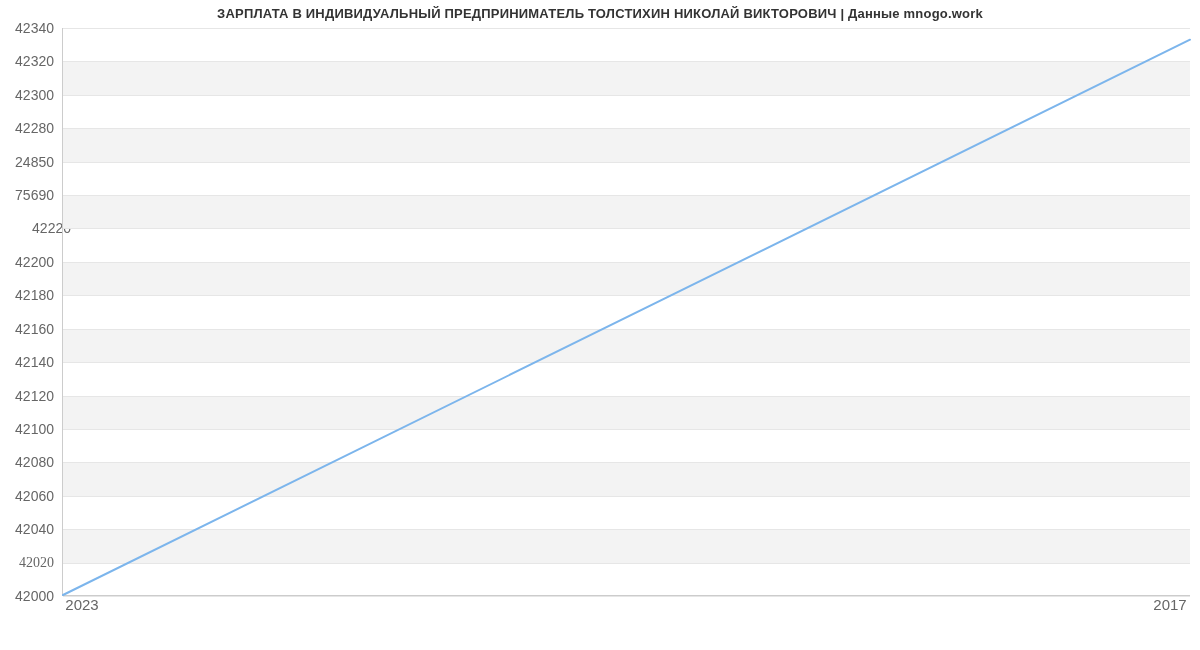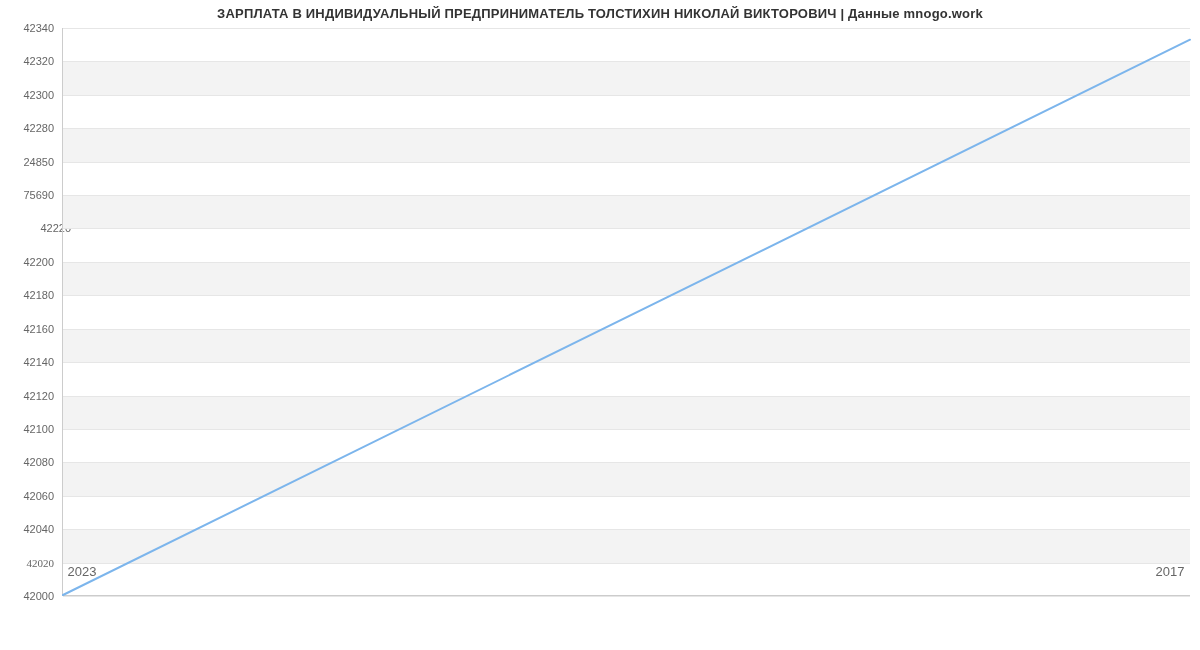--- a/index.html
+++ b/index.html
@@ -48,29 +48,29 @@
     left: 0;
     width: 100%;
     height: 1px;
     background: #e6e6e6;
   }
   .y-tick {
     position: absolute;
     right: 1142px; 
     width: 54px;
     text-align: right;
-    font-size: 11px;
+    font-size: 14px;
     color: #666666;
     transform: translateY(-50%);
     pointer-events: none;
   }
   .x-tick {
     position: absolute;
-    top: 564px;
-    font-size: 13px;
+    top: 596px;
+    font-size: 15px;
     color: #666666;
     transform: translateX(-50%);
   }
   svg.line-layer {
     position: absolute;
     left: 0;
     top: 0;
     width: 100%;
     height: 100%;
     overflow: visible;

